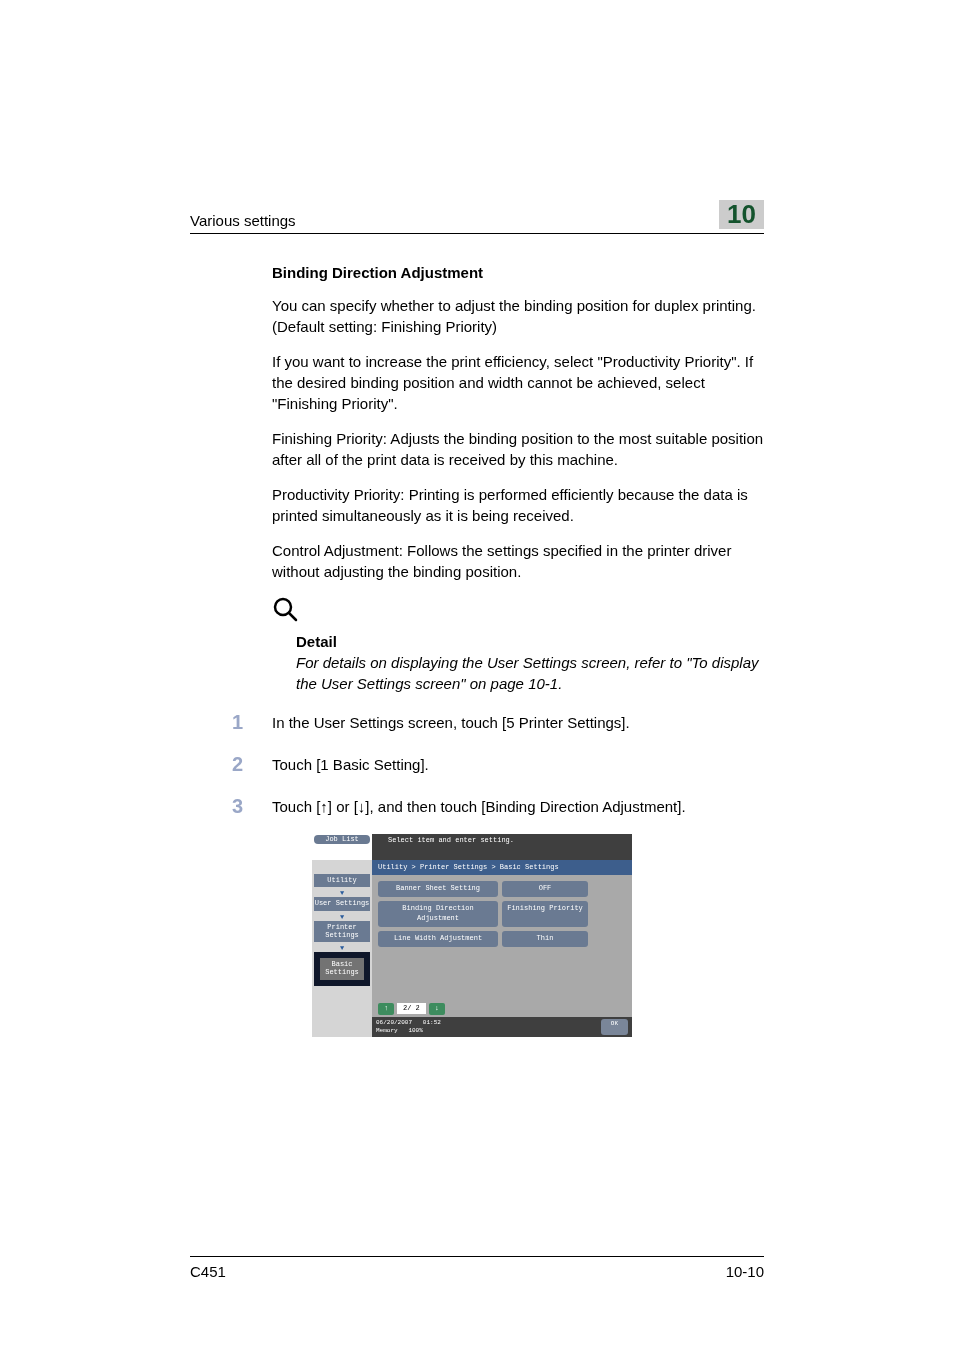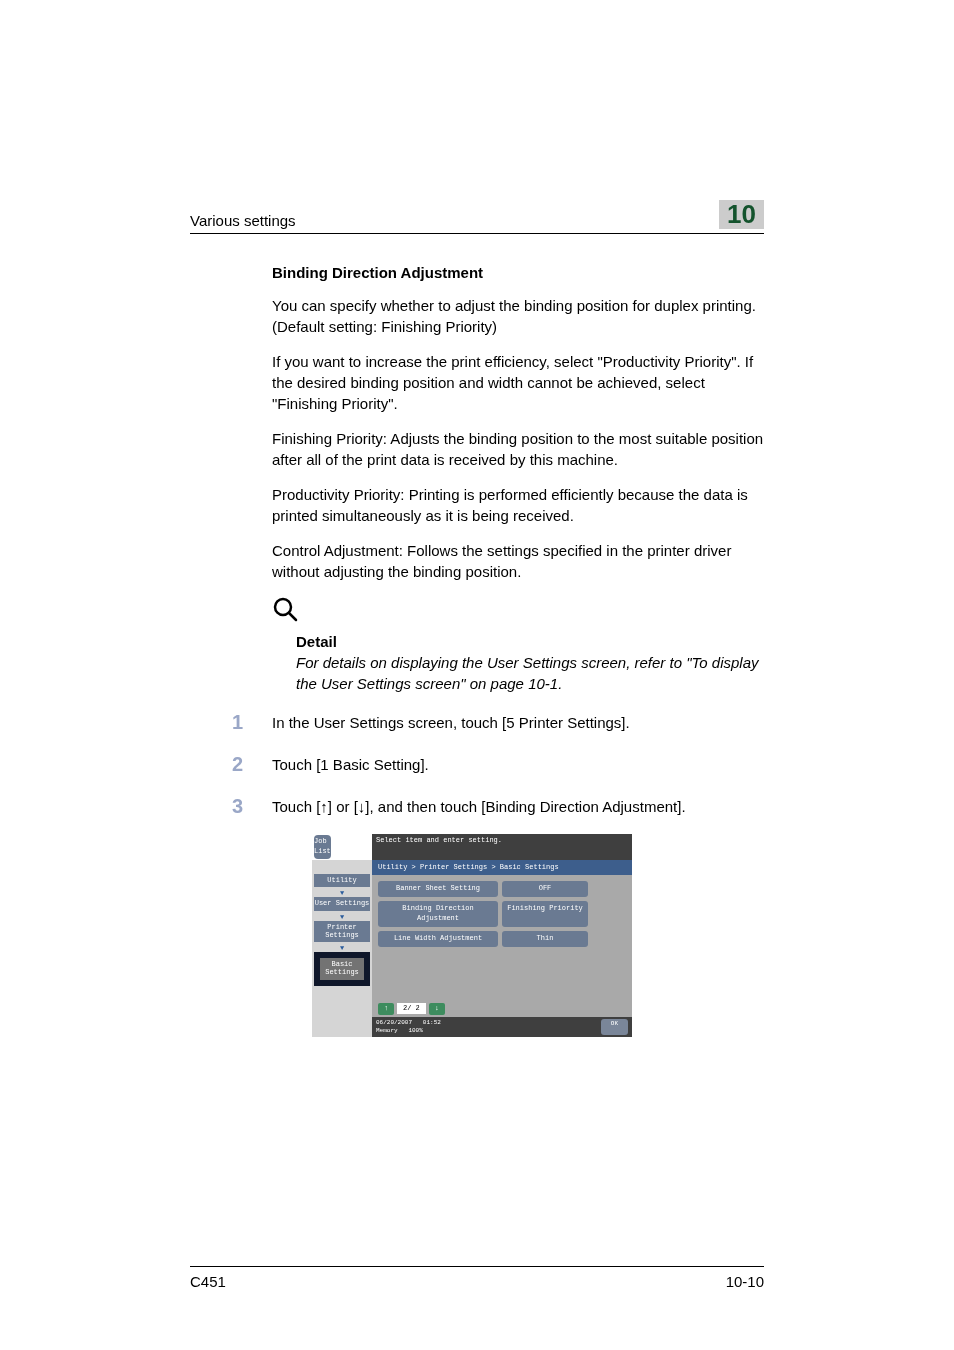--- a/index.html
+++ b/index.html
@@ -70,37 +70,37 @@
     width: 320px;
     margin: 10px 0 0 40px;
     font-family: "Courier New", monospace;
     font-size: 7px;
     color: #fff;
   }
   .shot-header {
     display: flex;
     height: 26px;
   }
-  .tabcol { width: 60px; display: flex; flex-direction: row; gap: 44px; }
+  .tabcol { width: 60px; display: flex; flex-direction: column; gap: 44px; }
   .tabpill {
     flex: 1;
     display: flex;
     align-items: center;
     justify-content: center;
     border-radius: 4px;
     margin: 1px 2px;
   }
   .joblist { background: #6a7a92; }
   .bookmark { background: #2b5c9c; border: 1px solid #3ab0d8; }
   .instr {
     flex: 1;
     background: #3f3f3f;
     display: flex;
     align-items: flex-start;
-    padding: 2px 4px;
+    padding: 2px 16px;
   }
   .shot-body { display: flex; }
   .sidebar { width: 60px; background: #d5d5d5; padding: 4px 2px 8px 2px; box-sizing: border-box; }
   .crumb {
     background: #6a7a92;
     border-radius: 0;
     text-align: center;
     padding: 3px 0;
     margin-bottom: 3px;
     line-height: 1.1;
@@ -160,21 +160,21 @@
     justify-content: space-between;
     font-size: 6px;
   }
   .okbtn {
     background: #7a8699;
     border-radius: 3px;
     padding: 1px 10px;
   }
   .footer {
     position: absolute;
-    bottom: 60px;
+    bottom: 70px;
     left: 190px;
     right: 190px;
     border-top: 1px solid #000;
     display: flex;
     justify-content: space-between;
     padding-top: 6px;
     font-size: 15px;
   }
 </style>
 </head>

